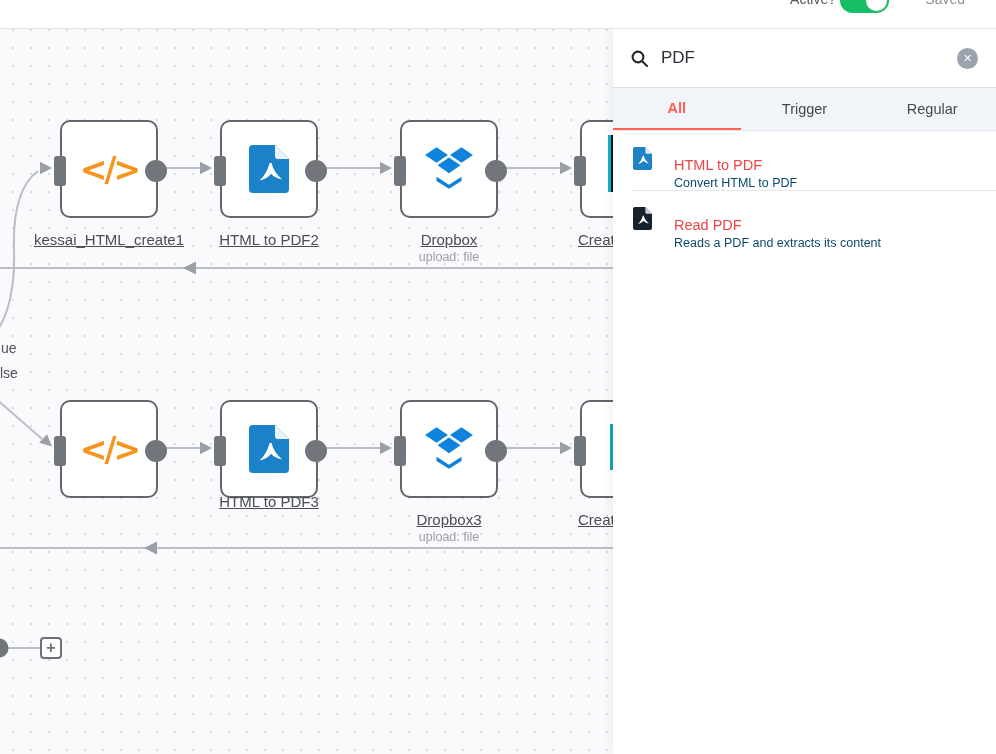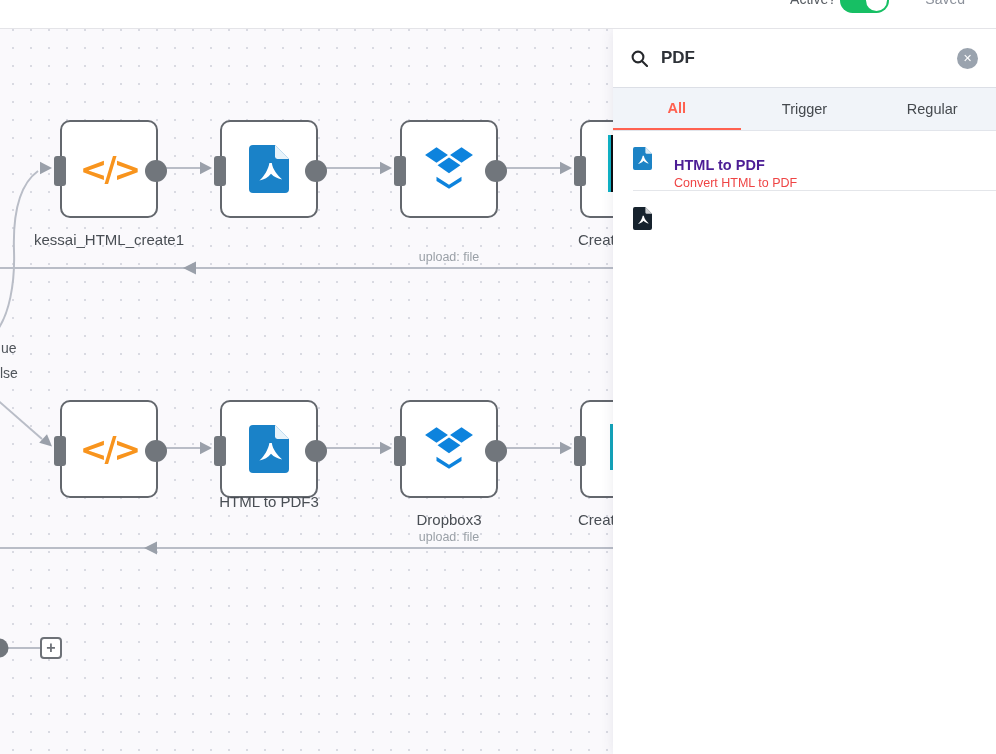--- a/index.html
+++ b/index.html
@@ -32,53 +32,53 @@
   .node-icon { position:absolute; left:0; top:0; width:94px; height:94px;
     display:flex; align-items:center; justify-content:center; }
   .icon-fn { font-family:"DejaVu Sans", sans-serif; font-weight:bold;
     font-size:33px; letter-spacing:-3px; color:#f8941d; }
   .sliver1 { position:absolute; left:26px; top:13px; width:12px; height:57px;
     background:#0b0d10; border-left:3px solid #0fb3c6; }
   .sliver2 { position:absolute; left:28px; top:22px; width:8px; height:46px;
     background:#12a5bb; }
 
   .node-label { position:absolute; width:200px; text-align:center; font-size:15px;
-    color:#494e54; z-index:2; line-height:1.35; }
+    color:#494e54; z-index:2; line-height:1.35;text-decoration:underline; }
   .node-label.wrap { width:180px; overflow-wrap:anywhere; }
   .node-label.partial { width:100px; text-align:left; }
   .node-sublabel { position:absolute; width:200px; text-align:center; font-size:12.5px;
     color:#9aa0a7; z-index:2; }
   .branch-label { position:absolute; font-size:14px; color:#50555b; z-index:2; }
 
   .plus-btn { position:absolute; left:40px; top:608px; width:22px; height:22px;
     background:#fff; border:2px solid #6d7177; border-radius:4px; color:#6d7177;
     font-size:16px; line-height:17px; text-align:center; font-weight:bold; z-index:2; }
 
   
   .panel { position:absolute; left:613px; top:29px; width:383px; height:725px;
     background:#fff; z-index:10; box-shadow:0 0 12px rgba(60,60,90,.10); }
   .search-row { display:flex; align-items:center; height:59px; padding:0 18px;
     border-bottom:1px solid #dcdfe6; }
   .search-row svg { flex:0 0 auto; }
   .search-input { flex:1; border:none; outline:none; font-size:17px; color:#2e3238;
-    margin-left:13px; font-family:"Liberation Sans", sans-serif; background:transparent;font-weight:bold; }
+    margin-left:13px; font-family:"Liberation Sans", sans-serif; background:transparent; }
   .clear-btn { flex:0 0 auto; width:21px; height:21px; border-radius:50%;
     background:#9aa3ae; color:#fff; font-size:11px; line-height:21px;
     text-align:center; cursor:pointer; }
 
   .tabs { display:flex; height:43px; background:#f1f4f9; border-bottom:1px solid #e2e5eb; }
   .tab { flex:1; display:flex; align-items:center; justify-content:center;
     font-size:14.5px; color:#45494e; cursor:pointer; }
   .tab.active { color:#ff6150; font-weight:bold; border-bottom:2px solid #ff6150; }
 
   .result-item { display:flex; align-items:center; height:59px; padding:0 20px; cursor:pointer; }
   .divider { height:1px; background:#e4e6ea; margin-left:20px; }
   .result-icon { flex:0 0 auto; width:20px; margin-right:21px; }
-  .result-text .title { font-size:14.5px; font-weight:bold; color:#4c1d95; margin-bottom:3px;margin-top:25px; }
-  .result-text .subtitle { font-size:12.5px; color:#ef4444; }
+  .result-text .title { font-size:14.5px; font-weight:normal; color:#ef4444; margin-bottom:3px;margin-top:25px; }
+  .result-text .subtitle { font-size:12.5px; color:#0c4a6e; }
 </style>
 </head>
 <body>
 
 <div class="header">
   <span class="active-label">Active?</span>
   <div class="toggle">
     <div class="knob"></div>
   </div>
   <span class="saved-label">Saved</span>
@@ -131,35 +131,37 @@
     <span class="port-in"></span>
     <div class="node-icon">
       <svg viewBox="0 0 20 24" width="40" height="48">
         <path d="M2 0 H13 L20 7 V22 Q20 24 18 24 H2 Q0 24 0 22 V2 Q0 0 2 0 Z" fill="#1a82c8"></path>
         <path d="M13 0 L20 7 H14.2 Q13 7 13 5.8 Z" fill="#ffffff" opacity=".9"></path>
         <path d="M10.2 9 C9.6 12.2 7.8 15.4 5.2 17.8 C7.6 17.3 9.6 16.2 11 14.4 C12.5 16 14.6 17 16.6 17.2 C14.2 15 11.8 12.2 11.4 9 Z" fill="#fff"></path>
       </svg>
     </div>
     <span class="port-out"></span>
   </div>
+  <div class="node-label" style="left:169px; top:201px">HTML to PDF2</div>
 
   <div class="node" style="left:400px; top:91px">
     <span class="port-in"></span>
     <div class="node-icon">
       <svg viewBox="0 0 48 44" width="50" height="46">
         <g fill="#0d83dd">
           <polygon points="12,1 23,8.5 12,16 1,8.5"></polygon>
           <polygon points="36,1 47,8.5 36,16 25,8.5"></polygon>
           <polygon points="24,11 35,18.5 24,26 13,18.5"></polygon>
           <path d="M12 29.5 L24 37 L36 29.5 L36 33.5 L24 41 L12 33.5 Z"></path>
         </g>
       </svg>
     </div>
     <span class="port-out"></span>
   </div>
+  <div class="node-label" style="left:349px; top:201px">Dropbox</div>
   <div class="node-sublabel" style="left:349px; top:221px">upload: file</div>
 
   <div class="node" style="left:580px; top:91px">
     <span class="port-in"></span>
     <div class="sliver1"></div>
   </div>
   <div class="node-label partial" style="left:578px; top:201px">Creat</div>
 
   <div class="node" style="left:60px; top:371px">
     <span class="port-in"></span>
@@ -242,15 +244,19 @@
   <div class="divider"></div>
 
   <div class="result-item">
     <div class="result-icon">
       <svg viewBox="0 0 20 24" width="19" height="23">
         <path d="M2 0 H13 L20 7 V22 Q20 24 18 24 H2 Q0 24 0 22 V2 Q0 0 2 0 Z" fill="#16222d"></path>
         <path d="M13 0 L20 7 H14.2 Q13 7 13 5.8 Z" fill="#ffffff" opacity=".8"></path>
         <path d="M10.2 9 C9.6 12.2 7.8 15.4 5.2 17.8 C7.6 17.3 9.6 16.2 11 14.4 C12.5 16 14.6 17 16.6 17.2 C14.2 15 11.8 12.2 11.4 9 Z" fill="#fff"></path>
       </svg>
     </div>
+    <div class="result-text">
+      <div class="title">Read PDF</div>
+      <div class="subtitle">Reads a PDF and extracts its content</div>
+    </div>
   </div>
 
 </div>
 
 </body></html>

